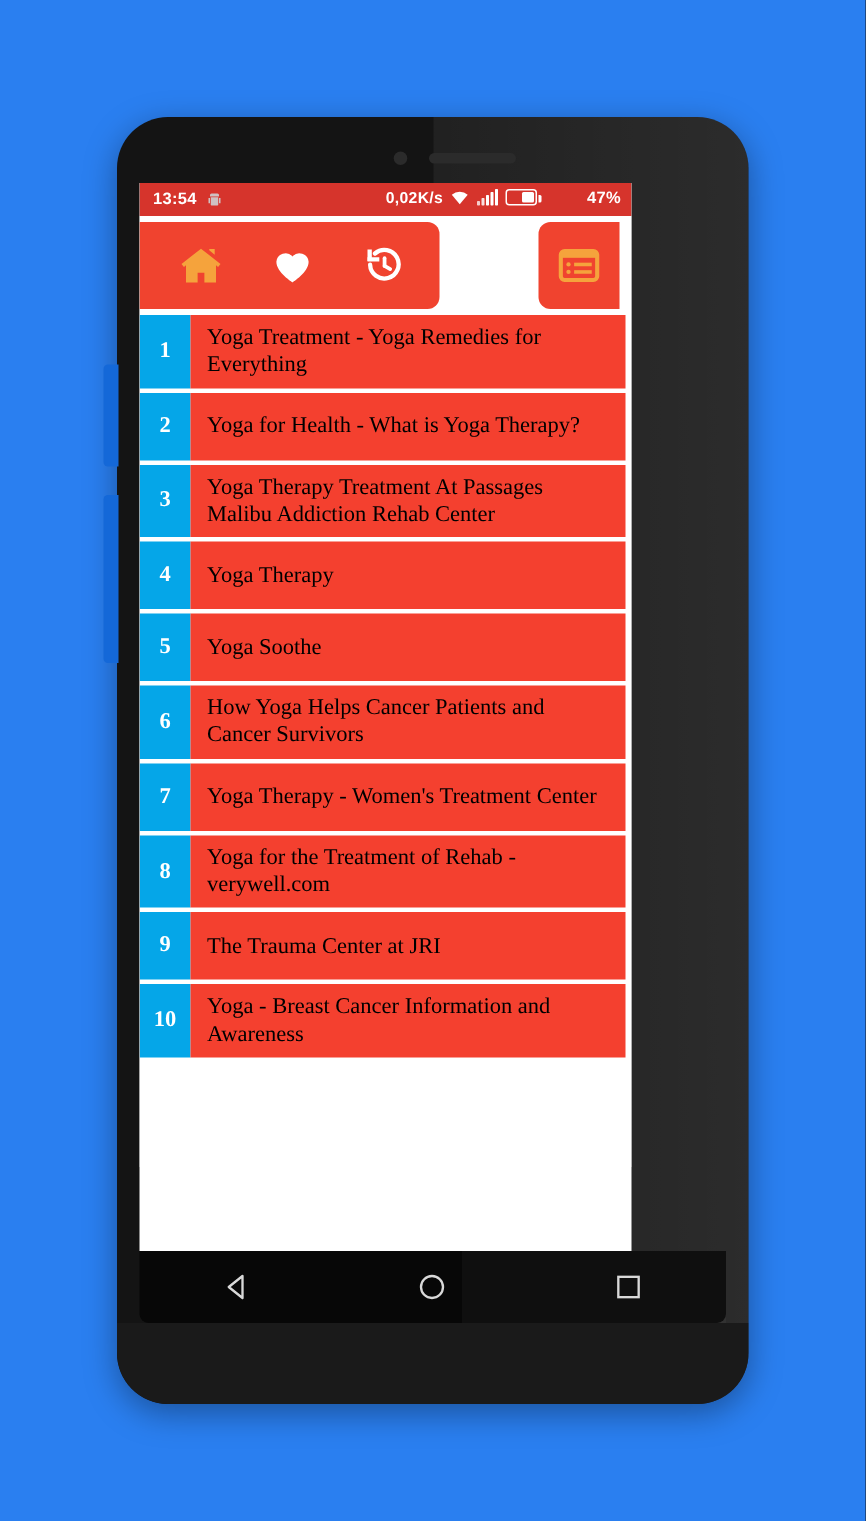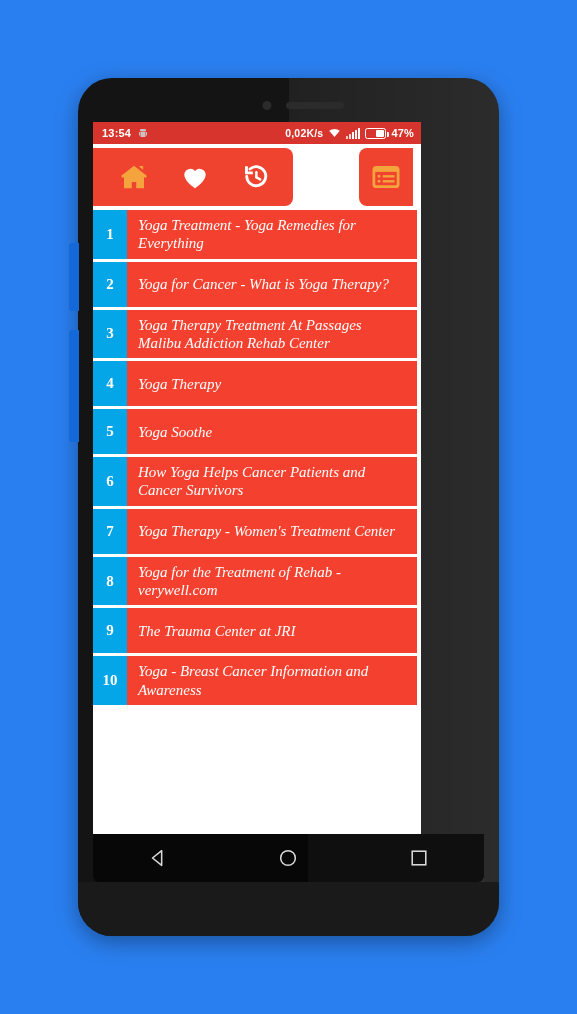--- a/index.html
+++ b/index.html
@@ -113,21 +113,21 @@
   }
   #status-time { margin-right: 6px; }
   #status-left-icon {
     width: 12px; height: 12px;
     display: inline-block;
     opacity: 0.92;
   }
   #status-right {
     margin-left: auto;
     display: flex;
-    align-items: center;
+    align-items: flex-start;
     gap: 5px;
   }
   #net-speed { font-size: 10.5px; }
   .sig-bars { display: flex; align-items: flex-end; gap: 1px; height: 11px; }
   .sig-bars i { width: 2px; background: #ffffff; display: block; border-radius: 0.5px; }
   .sig-bars i:nth-child(1){ height: 3px; opacity:.75;}
   .sig-bars i:nth-child(2){ height: 5px; opacity:.85;}
   .sig-bars i:nth-child(3){ height: 7px;}
   .sig-bars i:nth-child(4){ height: 9px;}
   .sig-bars i:nth-child(5){ height: 11px;}
@@ -148,21 +148,21 @@
     background: #ffffff;
     border-radius: 0 1px 1px 0;
   }
   #battery-fill {
     height: 100%;
     width: 47%;
     background: #ffffff;
     border-radius: 1px;
     margin-left: auto;
   }
-  #battery-pct { font-size: 11px; }
+  #battery-pct { font-size: 11px; margin-left: 28px; }
 
   
   #app-bar {
     height: 56px;
     background: #e23a33;
     display: flex;
     align-items: center;
     padding: 0 16px 0 19px;
   }
   #app-title {
@@ -238,28 +238,27 @@
     font-family: "Liberation Serif", serif;
     font-weight: bold;
     font-size: 15px;
     display: flex;
     align-items: center;
     justify-content: center;
   }
   .item-title {
     flex: 1;
     background: #f4402f;
-    color: #ffffff;
+    color: #000000;
     font-family: "Liberation Serif", serif;
     font-size: 15px;
     line-height: 1.22;
     display: flex;
     align-items: center;
     padding: 6px 10px 6px 11px;
-    font-style: italic;
   }
   .item-title span { display: block; }
 
   
   #nav-bar {
     position: absolute;
     left: 15px;
     top: 756px;
     width: 391px;
     height: 48px;
@@ -390,21 +389,21 @@
       <div class="list-item">
         <div class="item-index">1</div>
         <div class="item-title">
             <span>Yoga Treatment - Yoga Remedies for Everything</span>
           </div>
       </div>
 
       <div class="list-item">
         <div class="item-index">2</div>
         <div class="item-title">
-            <span>Yoga for Cancer - What is Yoga Therapy?</span>
+            <span>Yoga for Health - What is Yoga Therapy?</span>
           </div>
       </div>
 
       <div class="list-item">
         <div class="item-index">3</div>
         <div class="item-title">
             <span>Yoga Therapy Treatment At Passages Malibu Addiction Rehab Center</span>
           </div>
       </div>
 

